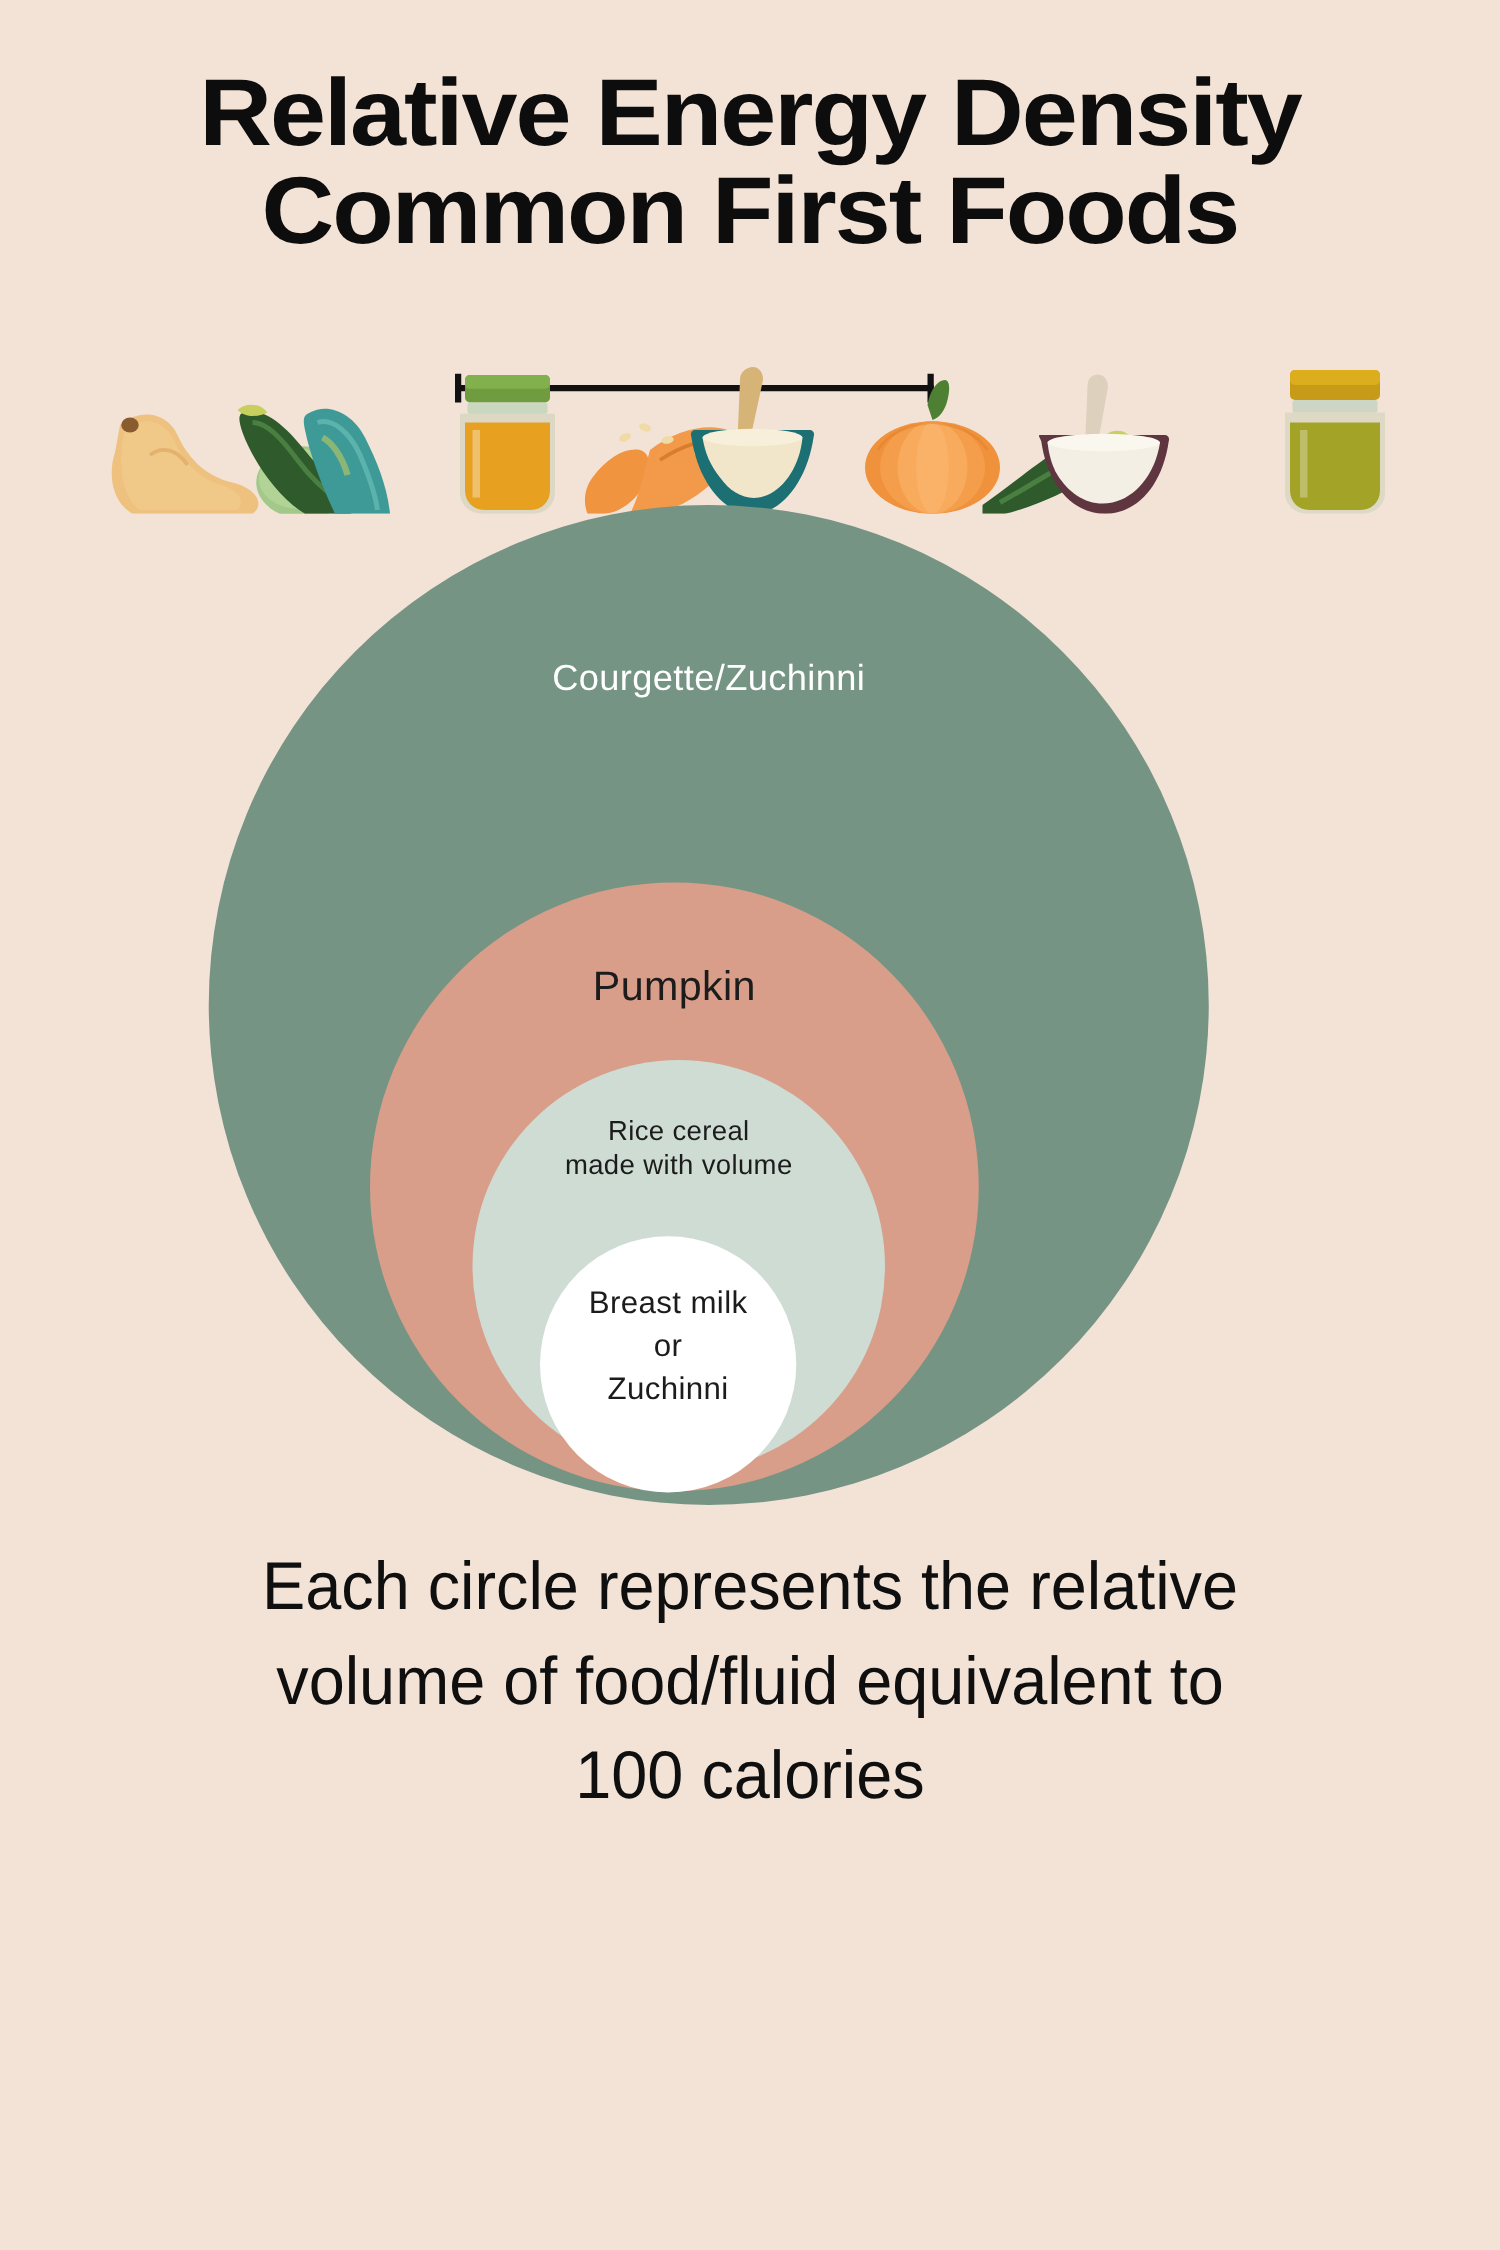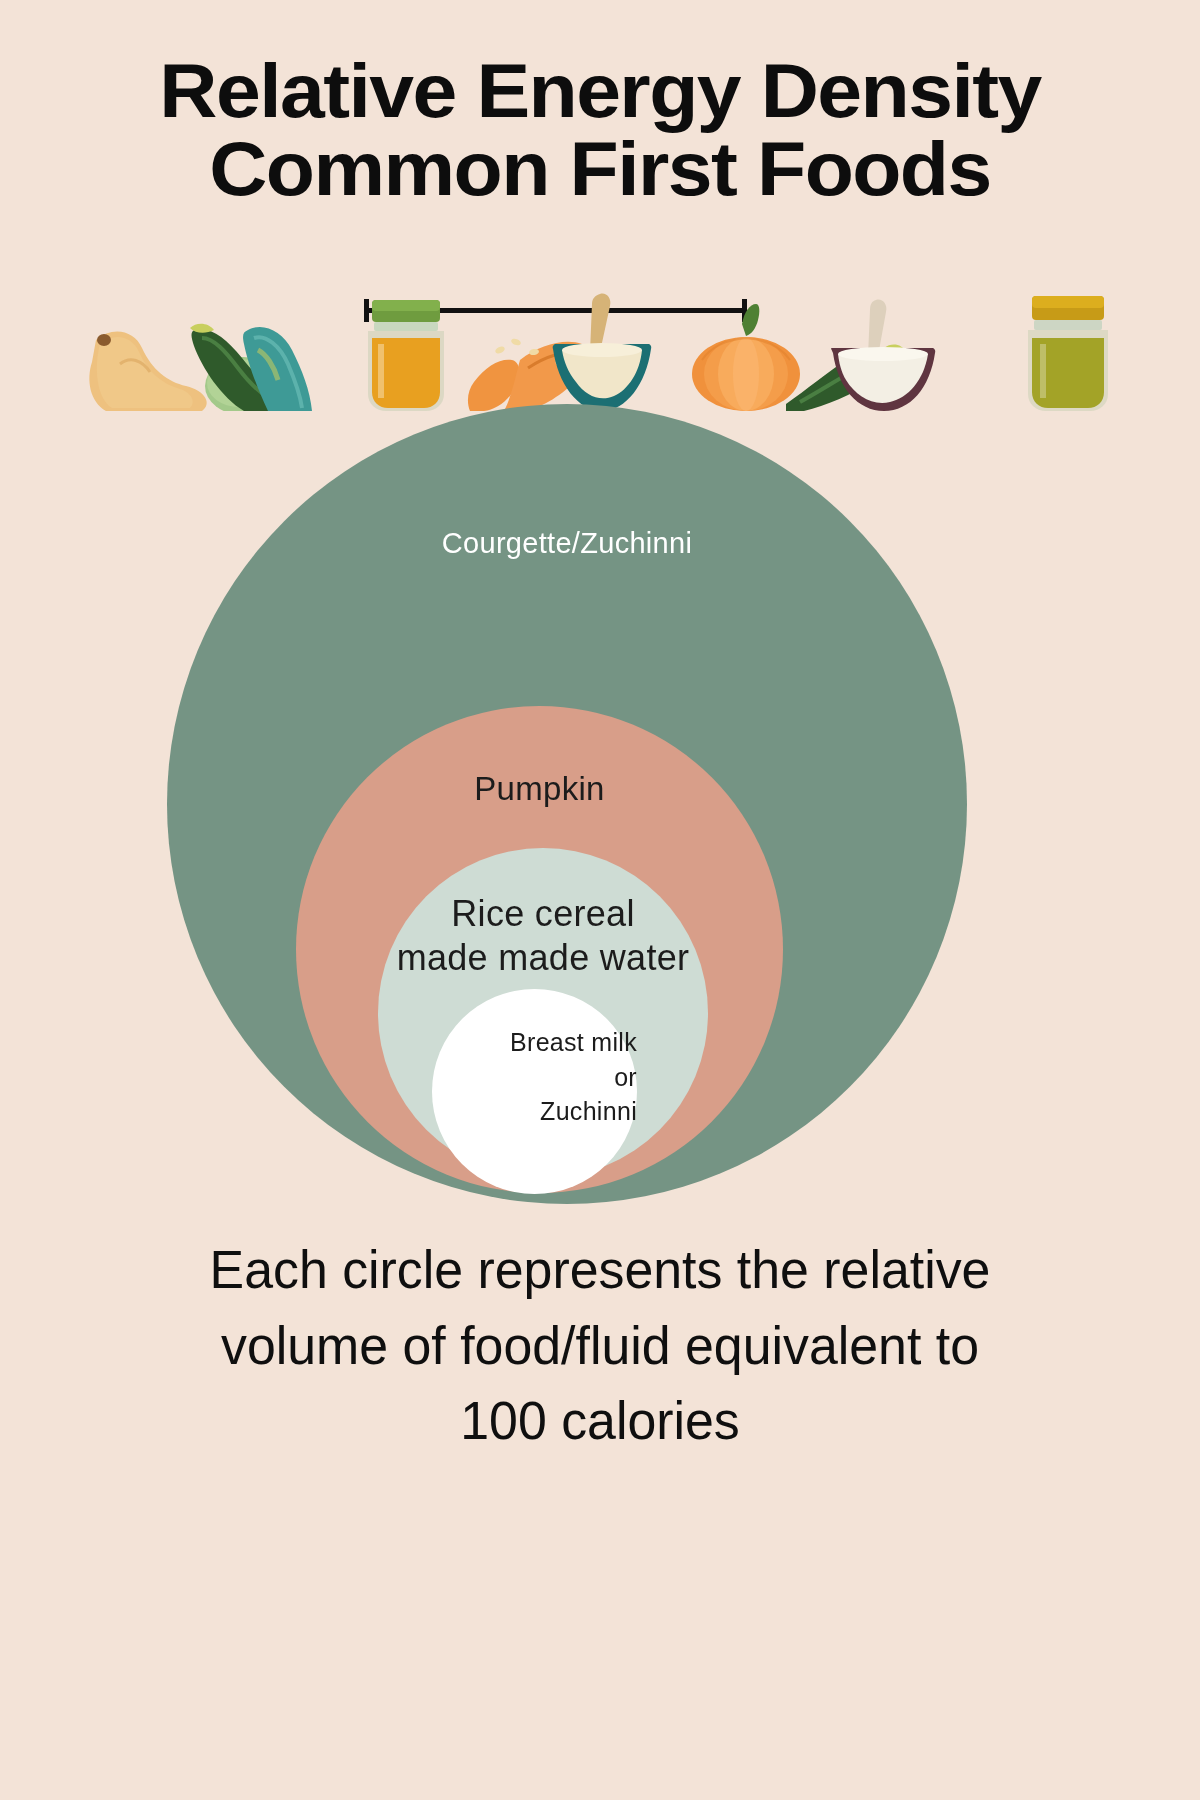--- a/index.html
+++ b/index.html
@@ -129,30 +129,29 @@
   #bubble-rice {
     left: 378px;
     top: 444px;
     width: 330px;
     height: 330px;
     background: #cedcd4;
   }
   #bubble-rice .bubble-label {
     top: 44px;
     color: #1c1c1c;
-    font-size: 36px;
+    font-size: 22px;
   }
 
   #bubble-milk {
     left: 432px;
     top: 585px;
     width: 205px;
     height: 205px;
     background: #ffffff;
-    text-align: right;
   }
   #bubble-milk .bubble-label {
     top: 36px;
     color: #1c1c1c;
     font-size: 25px;
     line-height: 1.38;
   }
 
   
   .caption {
@@ -286,21 +285,21 @@
 
     <div class="bubble" id="bubble-pumpkin">
       <div class="bubble-label">
         <span>Pumpkin</span>
       </div>
     </div>
 
     <div class="bubble" id="bubble-rice">
       <div class="bubble-label">
         <div>Rice cereal</div>
-        <div>made made water</div>
+        <div>made with volume</div>
       </div>
     </div>
 
     <div class="bubble" id="bubble-milk">
       <div class="bubble-label">
         <div>Breast milk</div>
         <div>or</div>
         <div>Zuchinni</div>
       </div>
     </div>

